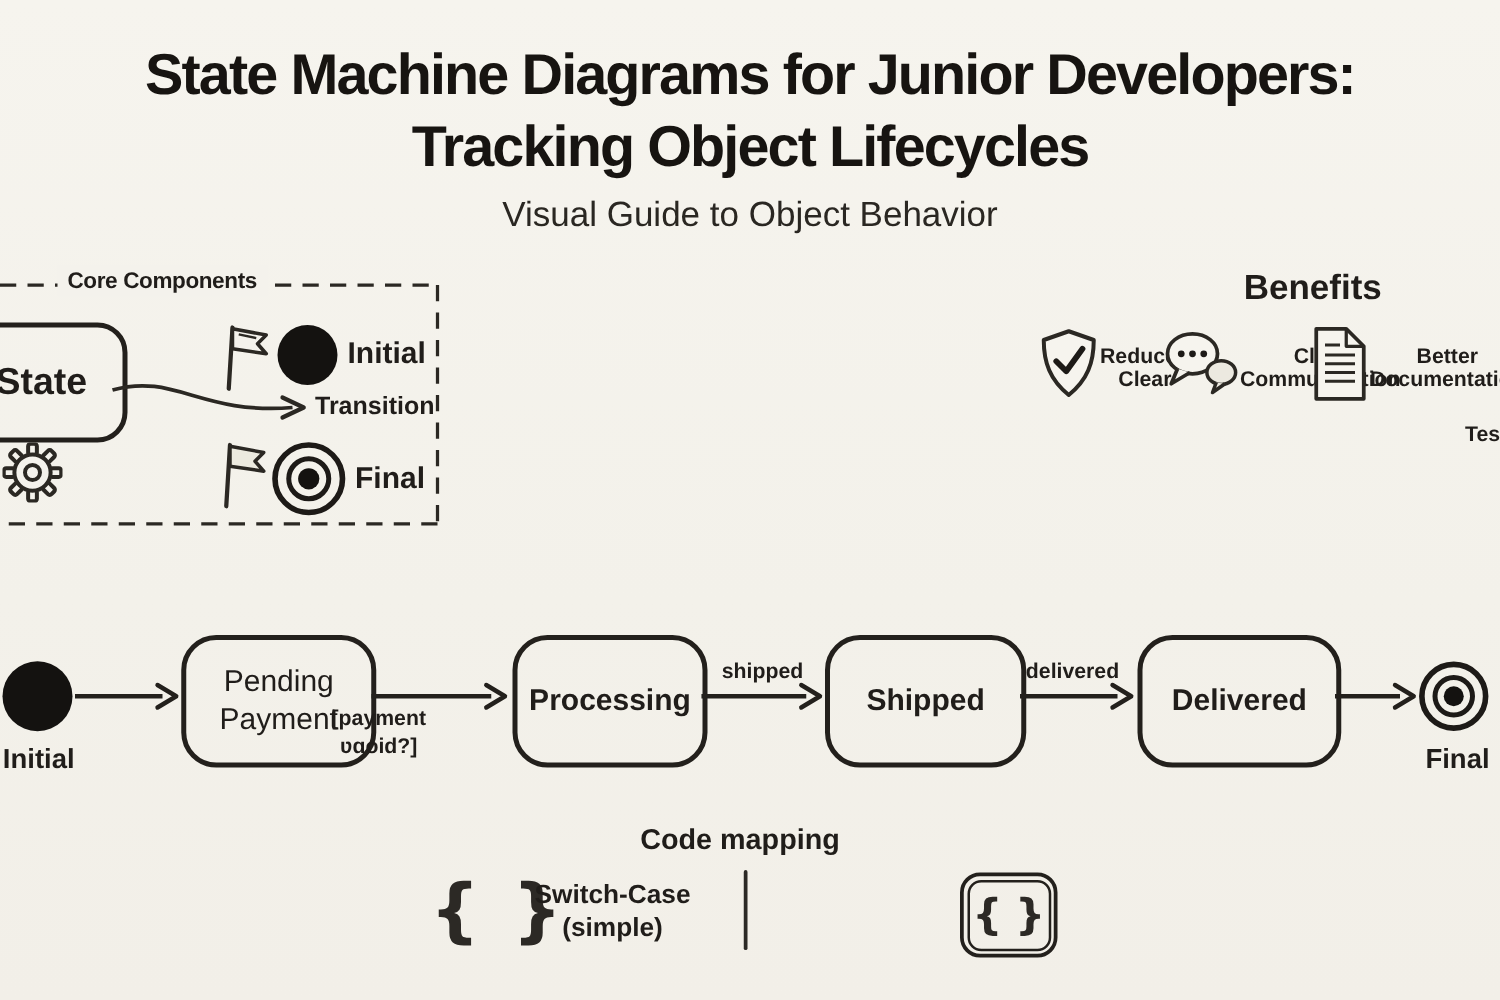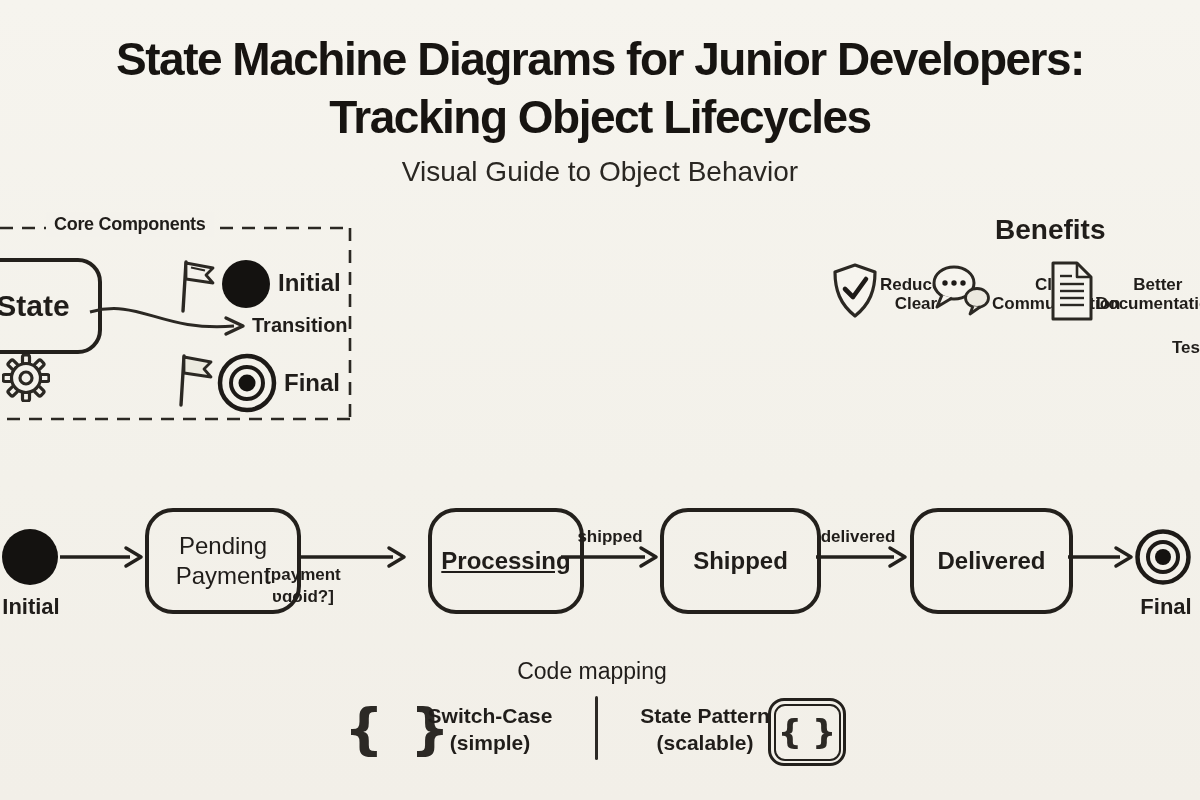--- a/index.html
+++ b/index.html
@@ -27,21 +27,21 @@
   .benefits-heading{left:995px;top:214px;width:100px;text-align:center;font-size:28px;font-weight:700;}
   .benefit-col{display:flex;flex-direction:row;align-items:center;}
   .benefit-icon{height:62px;display:flex;align-items:center;justify-content:center;}
   .benefit-label{margin-top:6px;font-size:17px;font-weight:700;line-height:1.12;text-align:center;}
   
   .flow-heading{left:0;top:444px;width:1200px;text-align:center;font-size:26px;font-weight:700;letter-spacing:-0.3px;}
   .flow-state{font-size:24px;line-height:1.25;text-align:center;border-radius:28px;}
   .edge-label{font-size:17px;font-weight:700;text-align:center;}
   .endpoint-label{font-size:22px;font-weight:700;text-align:center;}
   
-  .code-heading{left:442px;top:658px;width:300px;text-align:center;font-size:23px;font-weight:400;}
+  .code-heading{left:442px;top:658px;width:300px;text-align:center;font-size:23px;font-weight:700;}
   .code-item-text{width:150px;text-align:center;font-size:21px;font-weight:700;line-height:1.3;}
   .braces{font-family:"DejaVu Sans",sans-serif;font-weight:700;font-size:56px;color:#2c2925;
           display:flex;gap:26px;line-height:62px;}
   .divider{width:3px;height:64px;background:#2c2925;border-radius:2px;}
   .brace-box{width:72px;height:62px;border:3.5px solid #23201c;border-radius:16px;
              display:flex;align-items:center;justify-content:center;position:relative;}
   .brace-box-inner{position:absolute;inset:2.5px;border:2px solid #23201c;border-radius:11px;}
   .brace-box .braces{font-size:34px;gap:10px;line-height:34px;z-index:1;}
   svg{display:block;}
 </style>
@@ -173,21 +173,21 @@
 
   <svg class="abs" style="left:297px;top:543px;" width="110" height="28">
     <line x1="0" y1="14" x2="96" y2="14" stroke="#23201c" stroke-width="3.5"></line>
     <path d="M92 5 L107 14 L92 23" fill="none" stroke="#23201c" stroke-width="3.5" stroke-linecap="round" stroke-linejoin="round"></path>
   </svg>
   <div class="abs edge-label" style="left:258px;top:564px;width:90px;line-height:1.3;">
     <div>[payment</div>
     <div>ʋɑoid?]</div>
   </div>
 
-  <div class="abs state-box flow-state" style="left:428px;top:508px;width:148px;height:98px;text-decoration:underline;">
+  <div class="abs state-box flow-state" style="left:410px;top:508px;width:148px;height:98px;">
     <span>Processing</span>
   </div>
 
   <div class="abs edge-label" style="left:560px;top:527px;width:100px;">shipped</div>
   <svg class="abs" style="left:561px;top:543px;" width="98" height="28">
     <line x1="0" y1="14" x2="84" y2="14" stroke="#23201c" stroke-width="3.5"></line>
     <path d="M80 5 L95 14 L80 23" fill="none" stroke="#23201c" stroke-width="3.5" stroke-linecap="round" stroke-linejoin="round"></path>
   </svg>
 
   <div class="abs state-box flow-state" style="left:660px;top:508px;width:153px;height:98px;">
@@ -222,24 +222,20 @@
     <span>{</span>
     <span>}</span>
   </div>
   <div class="abs code-item-text" style="left:415px;top:702px;">
     <div>Switch-Case</div>
     <div>(simple)</div>
   </div>
 
   <div class="abs divider" style="left:595px;top:696px;"></div>
 
-  <div class="abs code-item-text" style="left:630px;top:702px;">
-    <div>State Pattern</div>
-    <div>(scalable)</div>
-  </div>
   <div class="abs brace-box" style="left:768px;top:698px;">
     <div class="brace-box-inner"></div>
     <div class="braces">
       <span>{</span>
       <span>}</span>
     </div>
   </div>
 
 </div>
 

